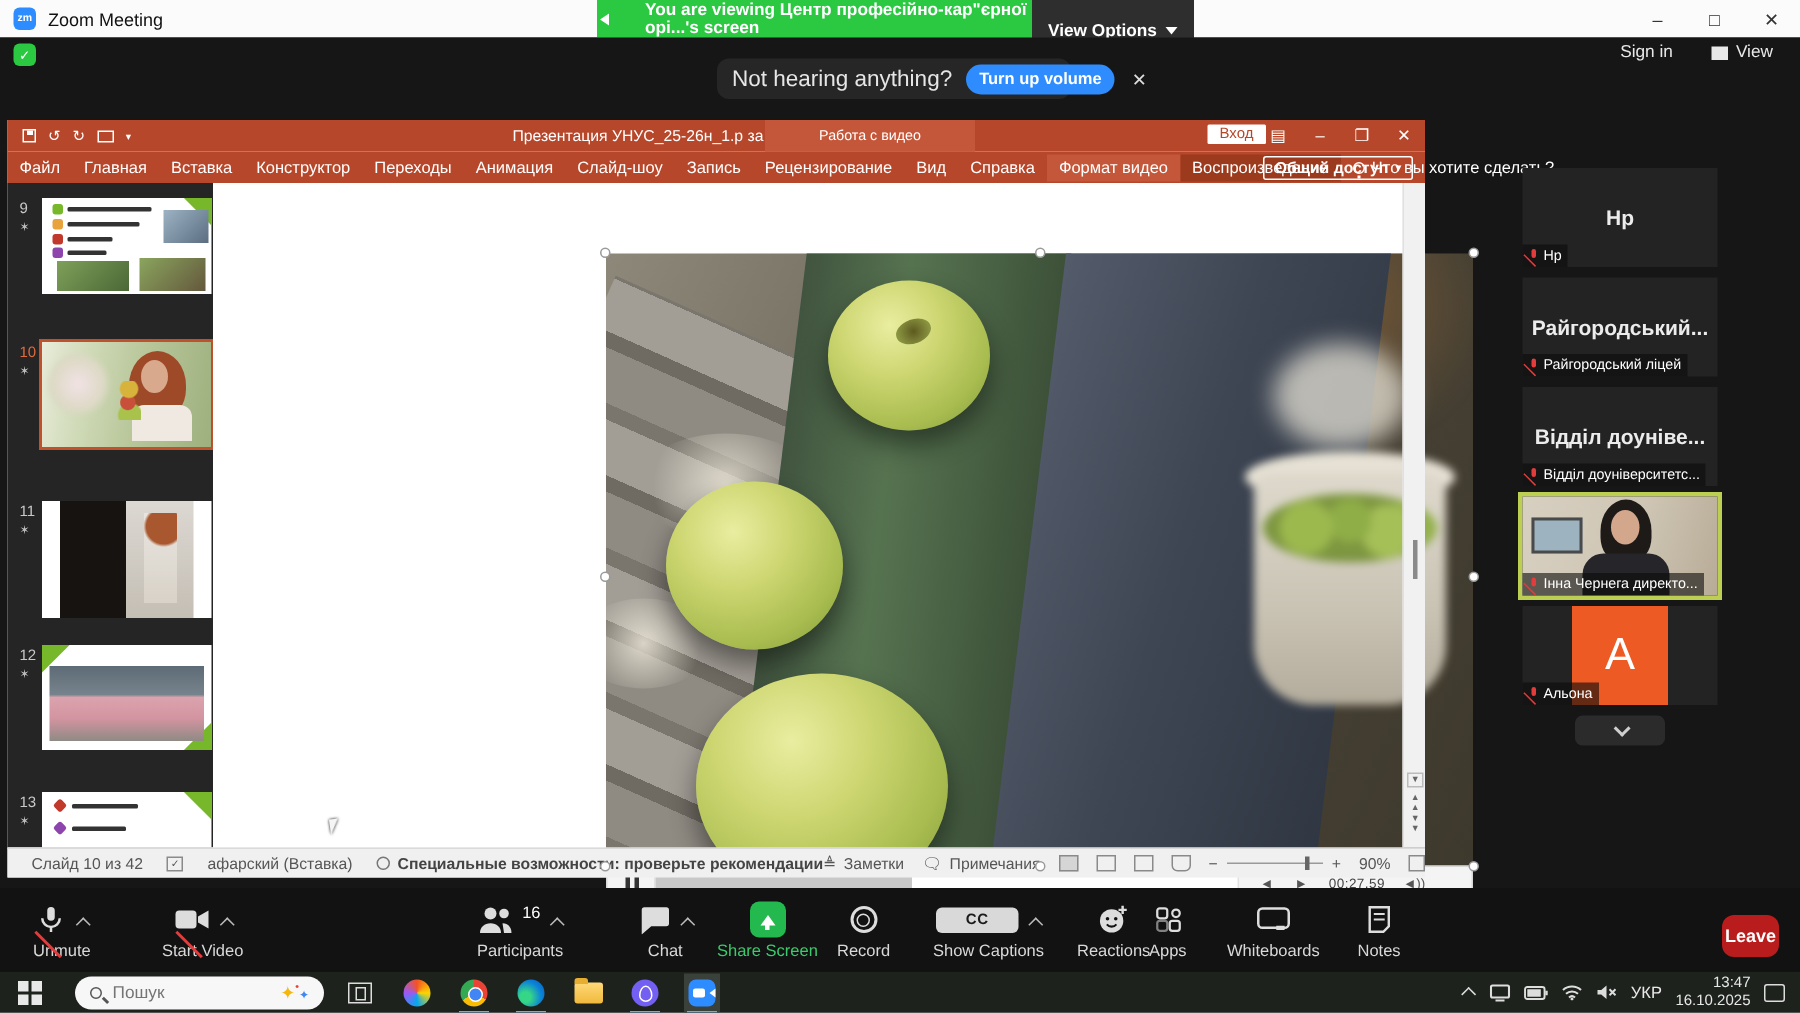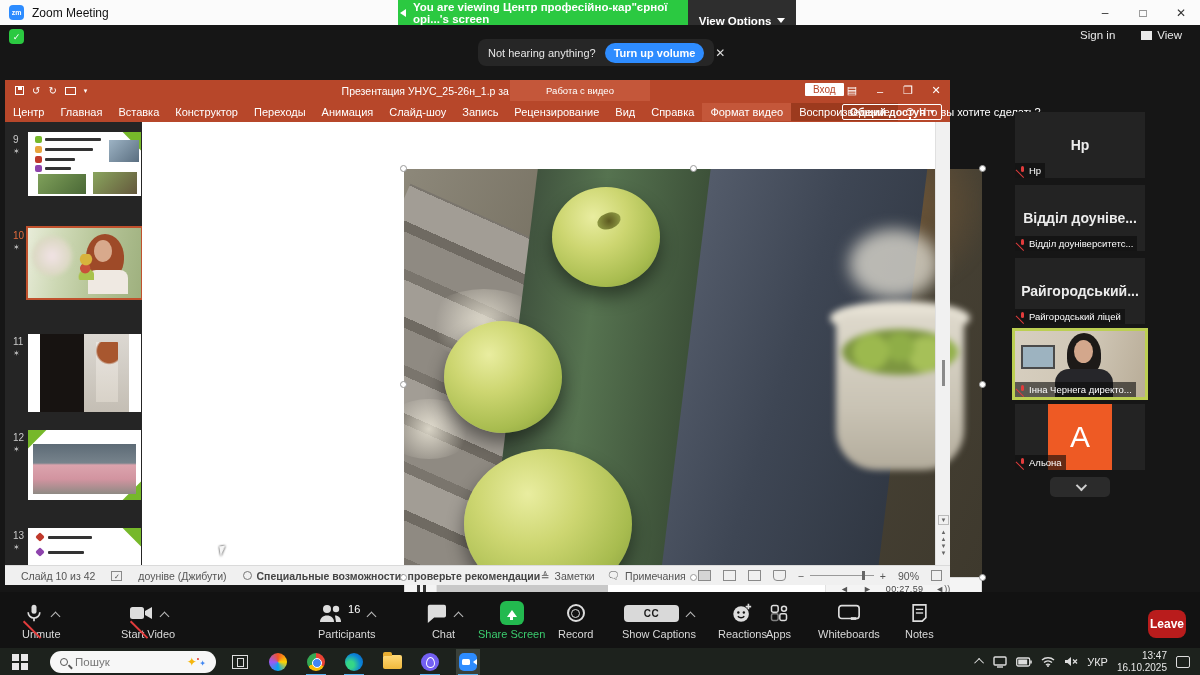--- a/index.html
+++ b/index.html
@@ -3,35 +3,35 @@
 <meta charset="utf-8">
 <style>
   * { margin:0; padding:0; box-sizing:border-box; }
   body { font-family:"Liberation Sans", sans-serif; background:#000; }
   .screen { position:relative; width:1200px; height:675px; overflow:hidden; background:#161616; }
 
   
   .titlebar { position:absolute; top:0; left:0; width:1200px; height:25px; background:#fbfbfb; display:flex; align-items:center; }
   .zoom-logo { width:15px; height:15px; margin-left:9px; border-radius:4px; background:#2D8CFF; color:#fff; font-size:7px; font-weight:bold; display:flex; align-items:center; justify-content:center; }
   .win-title { font-size:12px; color:#111; margin-left:8px; }
-  .share-banner { position:absolute; left:398px; top:0; width:290px; height:25px; background:#2bc941; color:#fff; font-size:11.5px; font-weight:bold; display:flex; align-items:center; justify-content:center; gap:5px; }
+  .share-banner { position:absolute; left:398px; top:0; width:290px; height:25px; background:#2bc941; color:#fff; font-size:11.5px; font-weight:bold; display:flex; align-items:center; justify-content:center; gap:22px; }
   .spk { width:0; height:0; border:4px solid transparent; border-right:6px solid #fff; transform:translateX(-2px); position:relative; }
   .view-options { position:absolute; left:688px; top:0; width:108px; height:41px; background:#2e2e2e; color:#fff; font-size:11.5px; font-weight:bold; display:flex; align-items:center; justify-content:center; gap:6px; }
   .caret-dn { width:0; height:0; border:4px solid transparent; border-top:5px solid #fff; margin-top:4px; }
   .win-ctrls { position:absolute; right:0; top:0; height:25px; display:flex; }
   .win-ctrls span { width:38px; height:25px; display:flex; align-items:center; justify-content:center; color:#333; font-size:12px; }
 
   
   .meeting { position:absolute; top:25px; left:0; width:1200px; height:567px; background:#161616; }
   .shield { position:absolute; left:9px; top:4px; width:15px; height:15px; background:#2bc941; border-radius:4px; color:#fff; font-size:9px; display:flex; align-items:center; justify-content:center; }
   .top-right-btns { position:absolute; right:10px; top:1px; display:flex; gap:10px; }
   .trb { color:#e8e8e8; font-size:11.5px; padding:3px 8px; border-radius:4px; display:flex; align-items:center; gap:5px; }
   .grid-ico { width:11px; height:9px; background:#e8e8e8; display:inline-block; }
   .notify { position:absolute; left:478px; top:14px; width:236px; height:27px; background:#262626; border-radius:8px; display:flex; align-items:center; padding:0 10px; gap:9px; }
-  .notify-text { color:#e6e6e6; font-size:11px; white-space:nowrap;text-align:center; }
+  .notify-text { color:#e6e6e6; font-size:15px; white-space:nowrap;text-align:center; }
   .notify-btn { background:#2E8CFF; color:#fff; font-size:11px; font-weight:bold; border:none; border-radius:13px; padding:4px 9px; white-space:nowrap; }
   .notify-x { color:#ddd; font-size:12px; margin-left:2px; }
 
   
   .ppt { position:absolute; left:5px; top:55px; width:945px; height:505px; background:#fff; }
   .ppt-titlebar { position:absolute; top:0; left:0; width:100%; height:21px; background:#B7472A; display:flex; align-items:center; color:#fff; }
   .qat { display:flex; align-items:center; gap:8px; margin-left:10px; font-size:10px; }
   .i-save { width:9px; height:9px; border:1px solid #fff; position:relative; }
   .i-save::after { content:""; position:absolute; left:2px; top:0; width:4px; height:3px; background:#fff; }
   .i-mon { width:11px; height:8px; border:1px solid #fff; }
@@ -255,21 +255,21 @@
         <div class="vhod">Вход</div>
         <div class="ppt-winctrl">
           <span>▤</span>
           <span>–</span>
           <span>❐</span>
           <span>✕</span>
         </div>
       </div>
 
       <div class="ppt-tabs">
-        <span class="ptab">Центр</span>
+        <span class="ptab">Файл</span>
         <span class="ptab">Главная</span>
         <span class="ptab">Вставка</span>
         <span class="ptab">Конструктор</span>
         <span class="ptab">Переходы</span>
         <span class="ptab">Анимация</span>
         <span class="ptab">Слайд-шоу</span>
         <span class="ptab">Запись</span>
         <span class="ptab">Рецензирование</span>
         <span class="ptab">Вид</span>
         <span class="ptab">Справка</span>
@@ -416,21 +416,21 @@
           <div>▲<br>▲</div>
           <div>▼<br>▼</div>
         </div>
       </div>
 
       <div class="ppt-status">
         <span class="st-item">Слайд 10 из 42</span>
         <span class="st-item">
             <span class="spell-ico">✓</span>
           </span>
-        <span class="st-item">доуніве (Джибути)</span>
+        <span class="st-item">афарский (Вставка)</span>
         <span class="st-item">
             <span class="acc-ico"></span>
           <span class="st-acc">Специальные возможности: проверьте рекомендации</span>
           </span>
         <span class="st-right">
           <span class="st-item" style="margin-left:0">≜ <span>Заметки</span></span>
           <span class="st-item" style="margin-left:0">🗨 <span>Примечания</span></span>
           <span class="view-ico sel"></span>
           <span class="view-ico"></span>
           <span class="view-ico"></span>
@@ -448,31 +448,31 @@
 
     <div class="panel">
       <div class="tile">
         <div class="bigname">Нр</div>
         <div class="label">
             <span class="mini-mic"></span>
             <span>Нр</span>
           </div>
       </div>
       <div class="tile">
+        <div class="bigname">Райгородський...</div>
+        <div class="label">
+            <span class="mini-mic"></span>
+            <span>Райгородський ліцей</span>
+          </div>
+      </div>
+      <div class="tile">
         <div class="bigname">Відділ доуніве...</div>
         <div class="label">
             <span class="mini-mic"></span>
             <span>Відділ доуніверситетс...</span>
-          </div>
-      </div>
-      <div class="tile">
-        <div class="bigname">Райгородський...</div>
-        <div class="label">
-            <span class="mini-mic"></span>
-            <span>Райгородський ліцей</span>
           </div>
       </div>
       <div class="tile active">
         <div class="v-inna">
           <div class="mon"></div>
             <div class="hair"></div>
             <div class="face"></div>
             <div class="body"></div>
         </div>
         <div class="label">
@@ -499,21 +499,21 @@
         <svg width="20" height="22" viewBox="0 0 24 24">
             <rect x="9" y="2" width="6" height="11" rx="3" fill="#ddd"></rect>
             <path d="M5 11a7 7 0 0 0 14 0" fill="none" stroke="#ddd" stroke-width="2"></path>
             <line x1="12" y1="18" x2="12" y2="22" stroke="#ddd" stroke-width="2"></line>
           </svg>
         <span class="slash"></span>
           <span class="chev"></span>
       </span>
       <span class="lbl">Unmute</span>
     </div>
-    <div class="ztb" style="left:121px;top:8px">
+    <div class="ztb" style="left:108px;top:8px">
       <span class="ico" style="position:relative">
         <svg width="24" height="20" viewBox="0 0 24 20">
             <rect x="1" y="4" width="14" height="12" rx="2.5" fill="#ddd"></rect>
             <path d="M16 8l7-4v12l-7-4z" fill="#ddd"></path>
           </svg>
         <span class="slash" style="left:3px"></span>
           <span class="chev"></span>
       </span>
       <span class="lbl">Start Video</span>
     </div>

